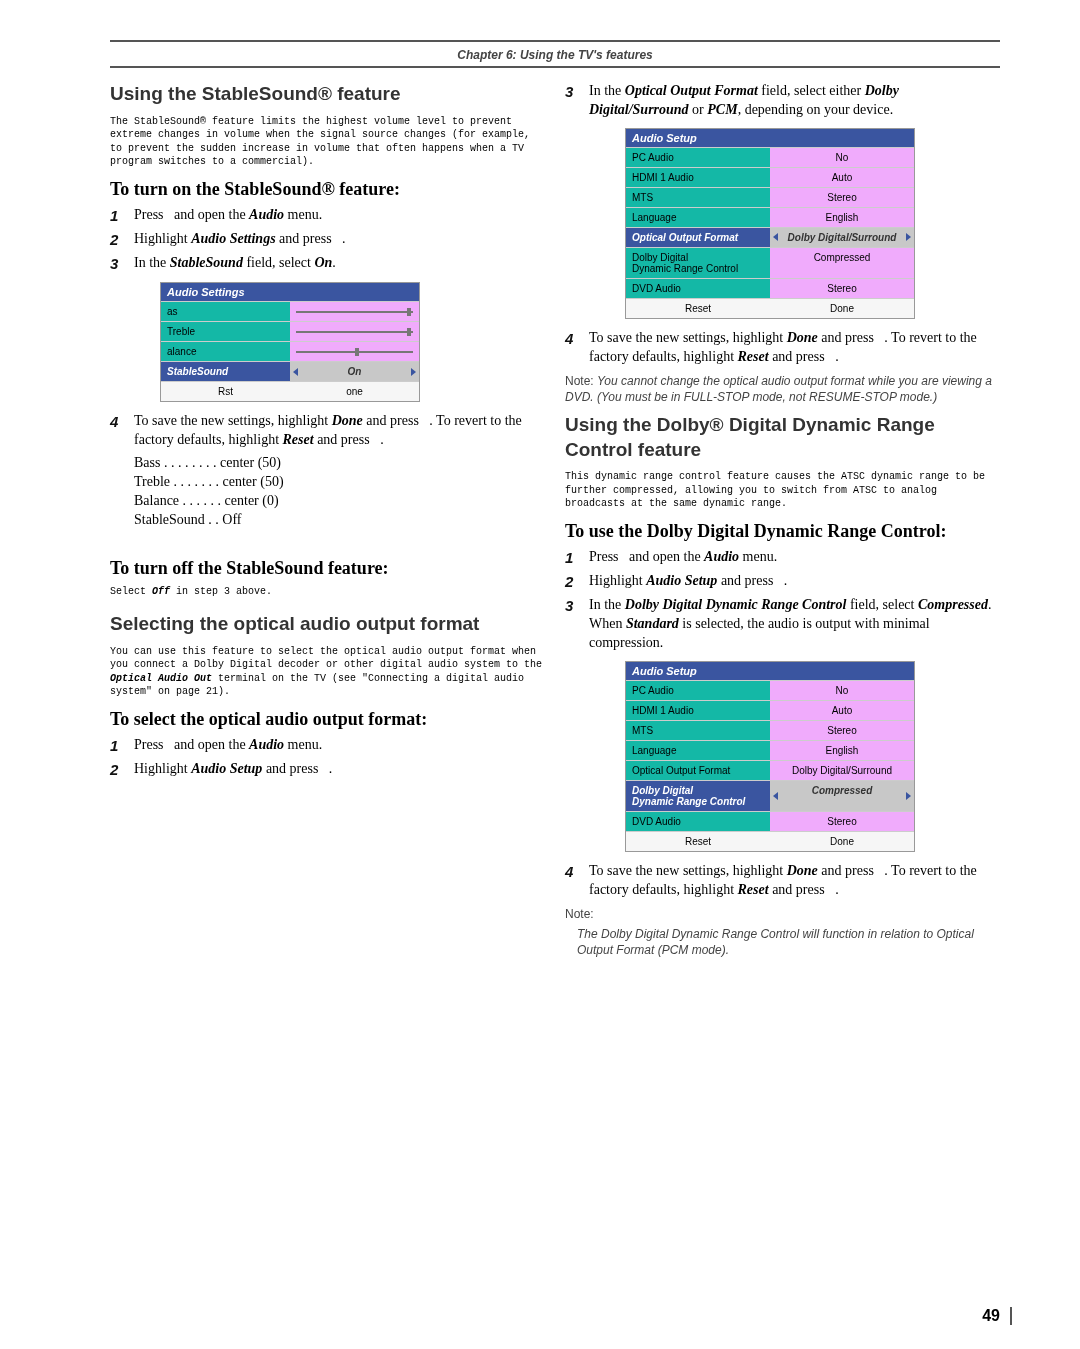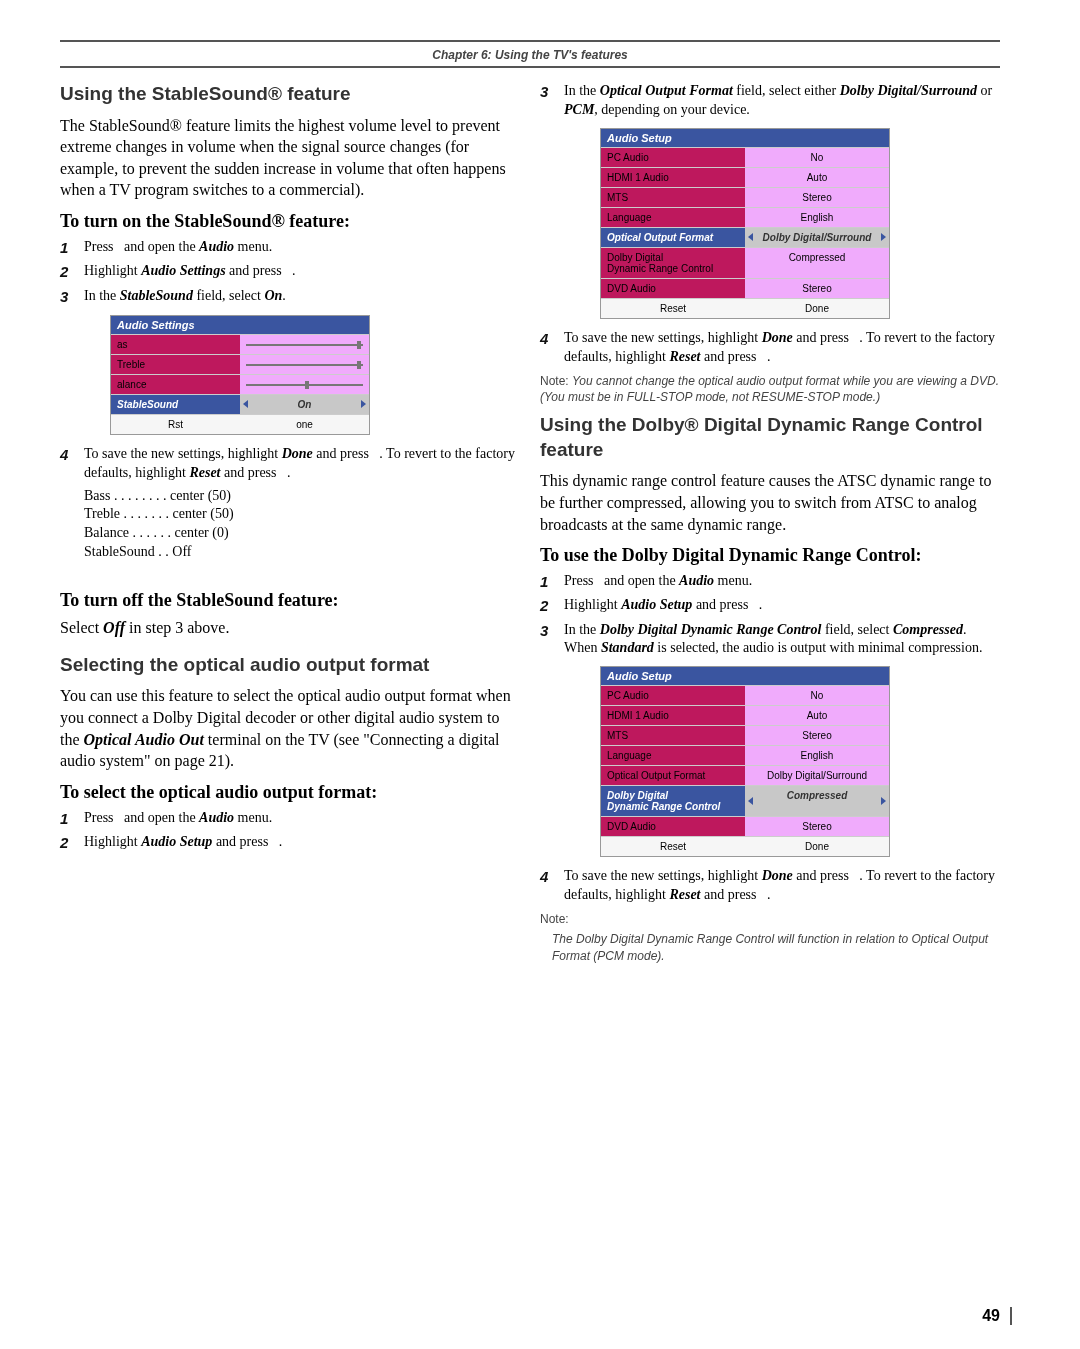--- a/index.html
+++ b/index.html
@@ -5,21 +5,21 @@
   * { margin: 0; padding: 0; box-sizing: border-box; }
   body {
     font-family: "Times New Roman", serif;
     width: 1080px;
     height: 1349px;
     background: #fff;
     position: relative;
     color: #000;
   }
   .page {
-    padding: 40px 80px 40px 60px;
+    padding: 40px 80px 40px 110px;
   }
   .chapter-bar {
     margin-bottom: 14px;
   }
   .chapter-line {
     height: 2px;
     background: #555;
   }
   .chapter-text {
     text-align: center;
@@ -39,22 +39,22 @@
   }
   .h2 {
     font-family: Arial, sans-serif;
     font-weight: bold;
     font-size: 19px;
     color: #333;
     margin-bottom: 8px;
     line-height: 1.3;
   }
   .body {
-    font-family: Liberation Serif, serif;
-    font-size: 16px;
+    font-family: Liberation Mono, monospace;
+    font-size: 10px;
     line-height: 1.35;
     margin-bottom: 10px;
   }
   .subhead {
     font-family: "Times New Roman", serif;
     font-weight: bold;
     font-size: 18px;
     margin-bottom: 6px;
   }
   .step {
@@ -109,21 +109,21 @@
     font-style: italic;
     font-size: 11px;
   }
   .ui-row {
     display: flex;
     border-top: 1px solid #ccc;
   }
   .ui-cell-l {
     width: 50%;
     padding: 4px 6px;
-    background: #be185d;
+    background: #14b8a6;
   }
   .ui-cell-r {
     width: 50%;
     padding: 4px 6px;
     background: #f0abfc;
     text-align: center;
     position: relative;
   }
   .ui-highlight .ui-cell-l {
     background: #3a55a0;

